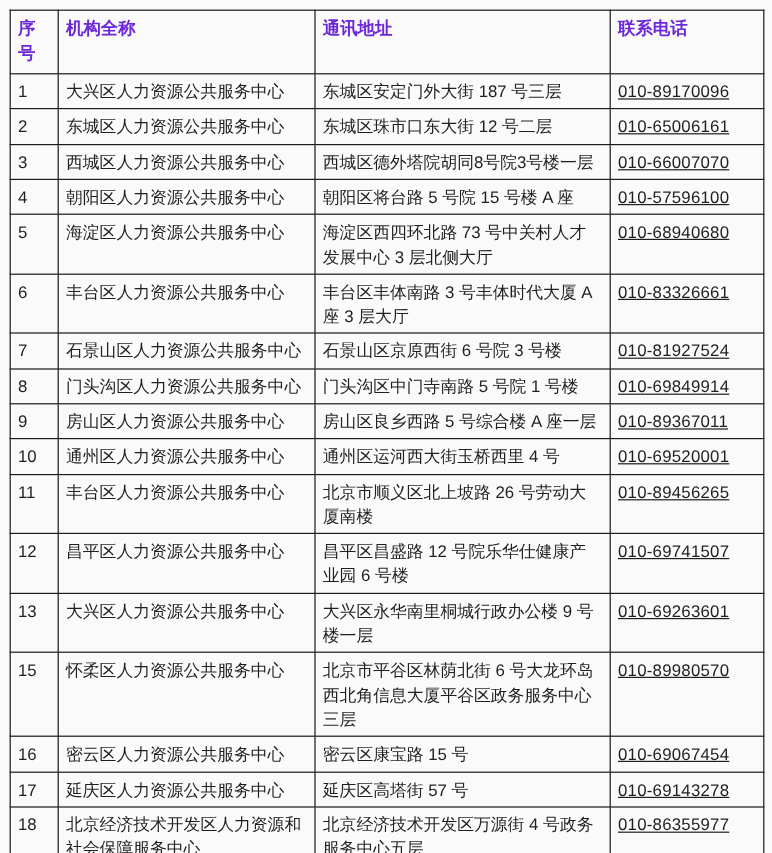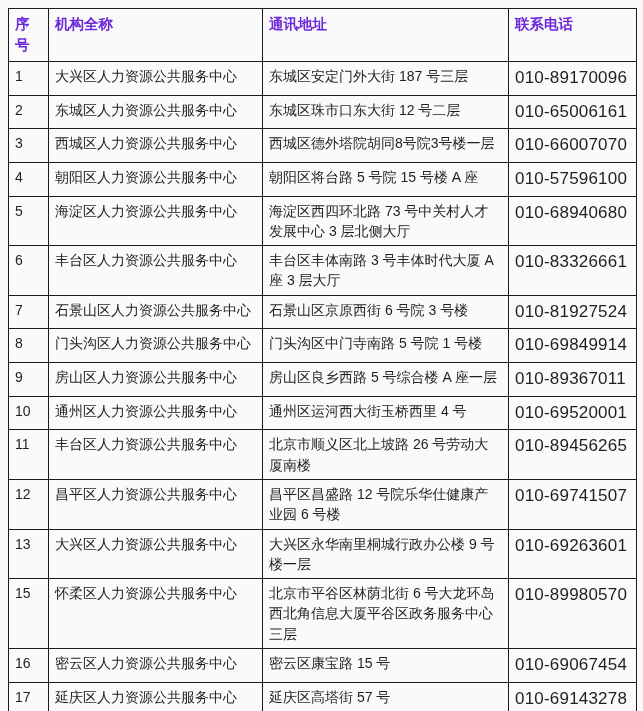--- a/index.html
+++ b/index.html
@@ -39,23 +39,24 @@
     word-break: break-all;
     background: transparent;
   }
   .contact-table th {
     font-weight: bold;
     font-size: 14.5px;
     padding: 5px 6px;
     color: #6d28d9;
   }
   .contact-table td.col-phone {
-    font-size: 17px;
+    font-size: 14px;
     letter-spacing: 0.2px;
     word-break: normal;
+    text-decoration: underline;
   }
 </style>
 </head>
 <body>
 
 <div class="page">
   <table class="contact-table">
     <colgroup>
       <col class="c-no">
         <col class="c-name">

